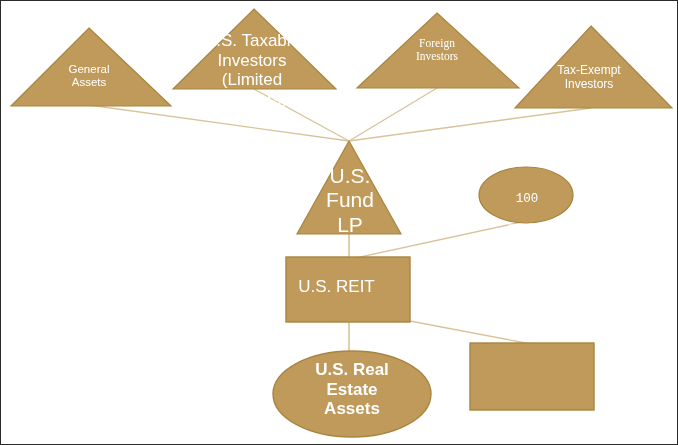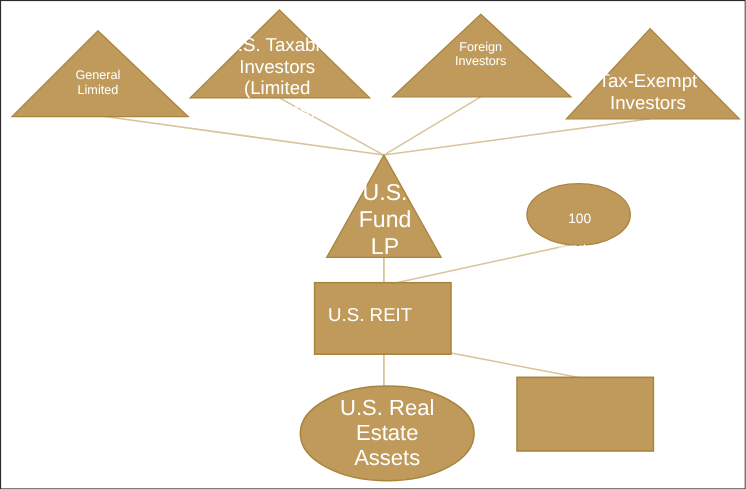--- a/index.html
+++ b/index.html
@@ -29,28 +29,28 @@
     position: absolute;
     color: #ffffff;
     text-align: center;
     line-height: 1.16;
     white-space: pre-line;
     pointer-events: none;
     font-family: "Liberation Sans", sans-serif;
   }
   .lbl-general-partner { left: 38px; top: 62px;  width: 100px; font-size: 11.5px; }
   .lbl-us-taxable      { left: 201px; top: 30px; width: 100px; font-size: 17px; }
-  .lbl-foreign         { left: 386px; top: 36px; width: 100px; font-size: 11.5px; }
-  .lbl-tax-exempt      { left: 538px; top: 63px; width: 100px; font-size: 17px; }
+  .lbl-foreign         { left: 386px; top: 36px; width: 100px; font-size: 11.5px; font-family: Liberation Serif, serif; }
+  .lbl-tax-exempt      { left: 538px; top: 63px; width: 100px; font-size: 12px; }
   .lbl-us-fund-lp      { left: 309px; top: 163px; width: 80px;  font-size: 21px; }
   .lbl-us-reit         { left: 287px; top: 276px; width: 97px; font-size: 17px; }
   .lbl-trs             { left: 470px; top: 364px; width: 120px; font-size: 17px; }
-  .lbl-re-assets       { left: 287px; top: 359px; width: 128px; font-size: 20px; }
+  .lbl-re-assets       { left: 287px; top: 359px; width: 128px; font-size: 17px; font-weight: bold; }
   .lbl-hundred-inv     { left: 486px; top: 178px; width: 80px;  font-size: 11.5px; }
-  .lbl-hundred-inv .big { display:block; font-size: 12.5px; }
+  .lbl-hundred-inv .big { display:block; font-size: 12.5px; font-family: Liberation Mono, monospace; }
   .lbl-hundred-inv .small { display:block; font-size: 9.5px; }
 </style>
 </head>
 <body>
 
 <div id="canvas">
 
   <svg id="diagram-svg" viewBox="0 0 678 445">
 
     <g>
@@ -77,21 +77,21 @@
     <ellipse cx="525" cy="194" rx="47" ry="28" fill="#BF9A5B" stroke="#A8853F" stroke-width="1.2"></ellipse>
 
     <rect x="285" y="256" width="124" height="65" fill="#BF9A5B" stroke="#A8853F" stroke-width="1.4"></rect>
 
     <ellipse cx="351" cy="393" rx="79" ry="43" fill="#BF9A5B" stroke="#A8853F" stroke-width="1.4"></ellipse>
 
     <rect x="469" y="342" width="124" height="67" fill="#BF9A5B" stroke="#A8853F" stroke-width="1.4"></rect>
   </svg>
 
   <div class="node-label lbl-general-partner">General
-Limited</div>
+Assets</div>
 
   <div class="node-label lbl-us-taxable">U.S. Taxable
 Investors
 (Limited
 Partners)</div>
 
   <div class="node-label lbl-foreign">Foreign
 Investors</div>
 
   <div class="node-label lbl-tax-exempt">Tax-Exempt

